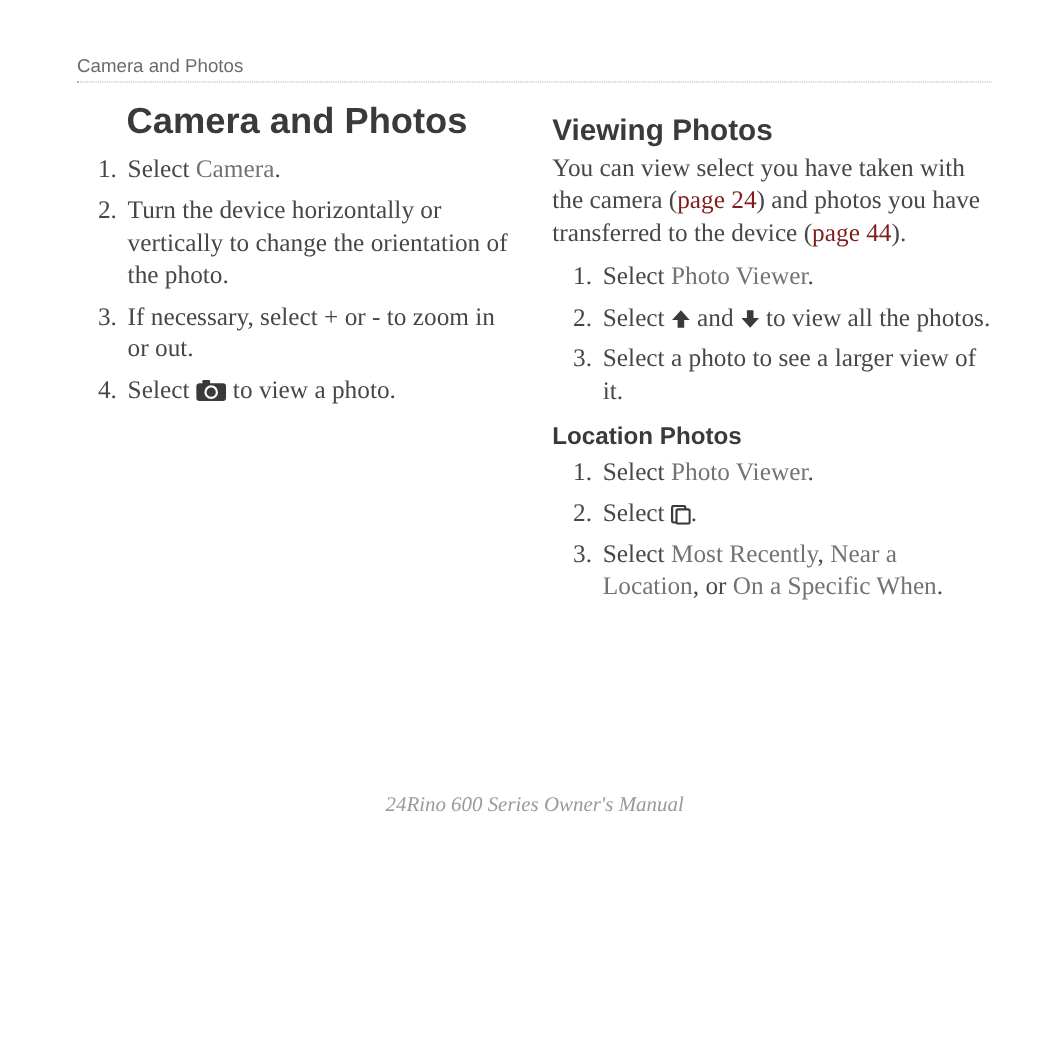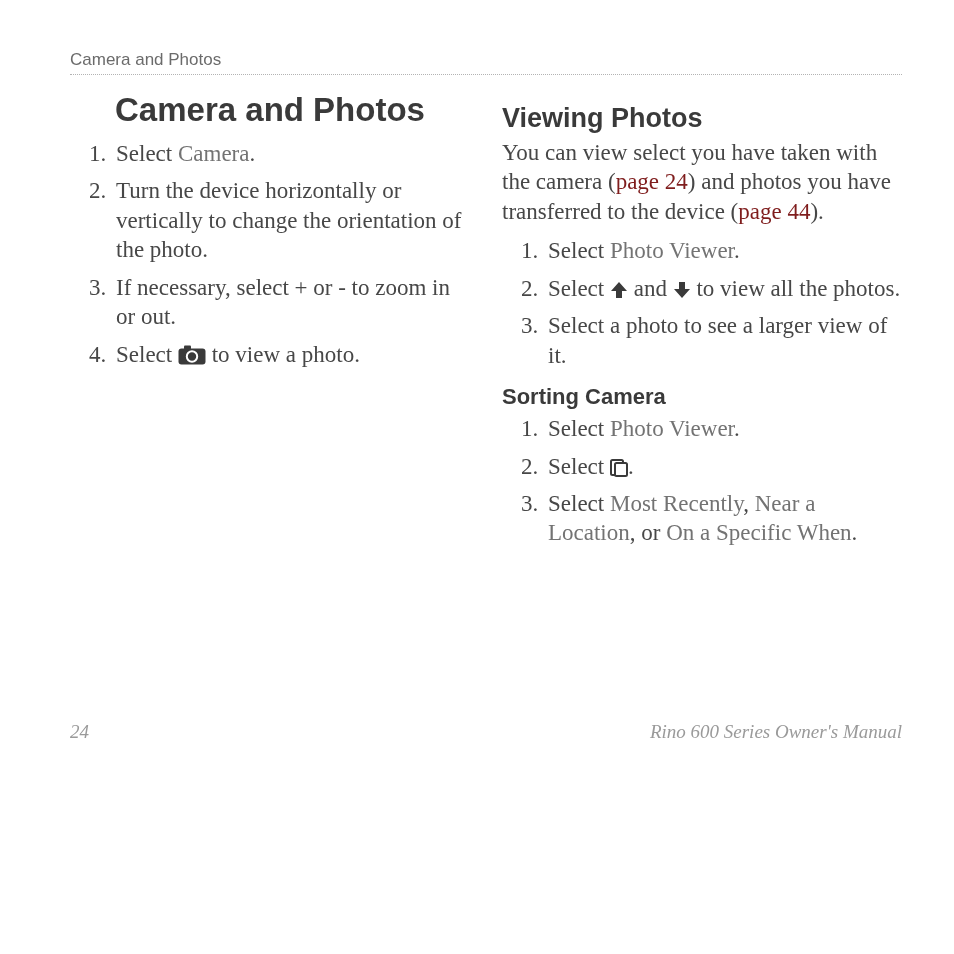--- a/index.html
+++ b/index.html
@@ -84,21 +84,21 @@
   a.xref {
     color: #7f1d1d;
     text-decoration: none;
   }
   .footer {
     position: absolute;
     left: 70px;
     right: 52px;
     bottom: 46px;
     display: flex;
-    justify-content: space-between;
+    justify-content: center;
     font-family: "Times New Roman", Times, serif;
     font-style: italic;
     font-size: 19px;
     color: #9a9a9a;
   }
   
   .icon {
     display: inline-block;
     vertical-align: -3px;
   }
@@ -157,21 +157,21 @@
                 <path d="M9 1 L17 10 L12 10 L12 17 L6 17 L6 10 L1 10 Z" fill="#3a3a3a"></path>
               </svg></span><span> and </span><span class="icon"><svg width="18" height="18" viewBox="0 0 18 18">
                 <path d="M9 17 L1 8 L6 8 L6 1 L12 1 L12 8 L17 8 Z" fill="#3a3a3a"></path>
               </svg></span><span> to view all the photos.</span>
         </li>
         <li>
           <span>Select a photo to see a larger view of it.</span>
         </li>
       </ol>
 
-      <h3 class="subsection">Sorting Camera</h3>
+      <h3 class="subsection">Location Photos</h3>
 
       <ol class="steps">
         <li>
           <span>Select  </span><strong class="kw">Photo Viewer</strong><span>.</span>
         </li>
         <li>
           <span>Select </span><span class="icon"><svg width="18" height="18" viewBox="0 0 18 18">
                 <rect x="1" y="1" width="12" height="15" rx="1.5" fill="none" stroke="#3a3a3a" stroke-width="2"></rect>
                 <rect x="5" y="4" width="12" height="13" rx="1.5" fill="#fff" stroke="#3a3a3a" stroke-width="2"></rect>
               </svg></span><span>.</span>

